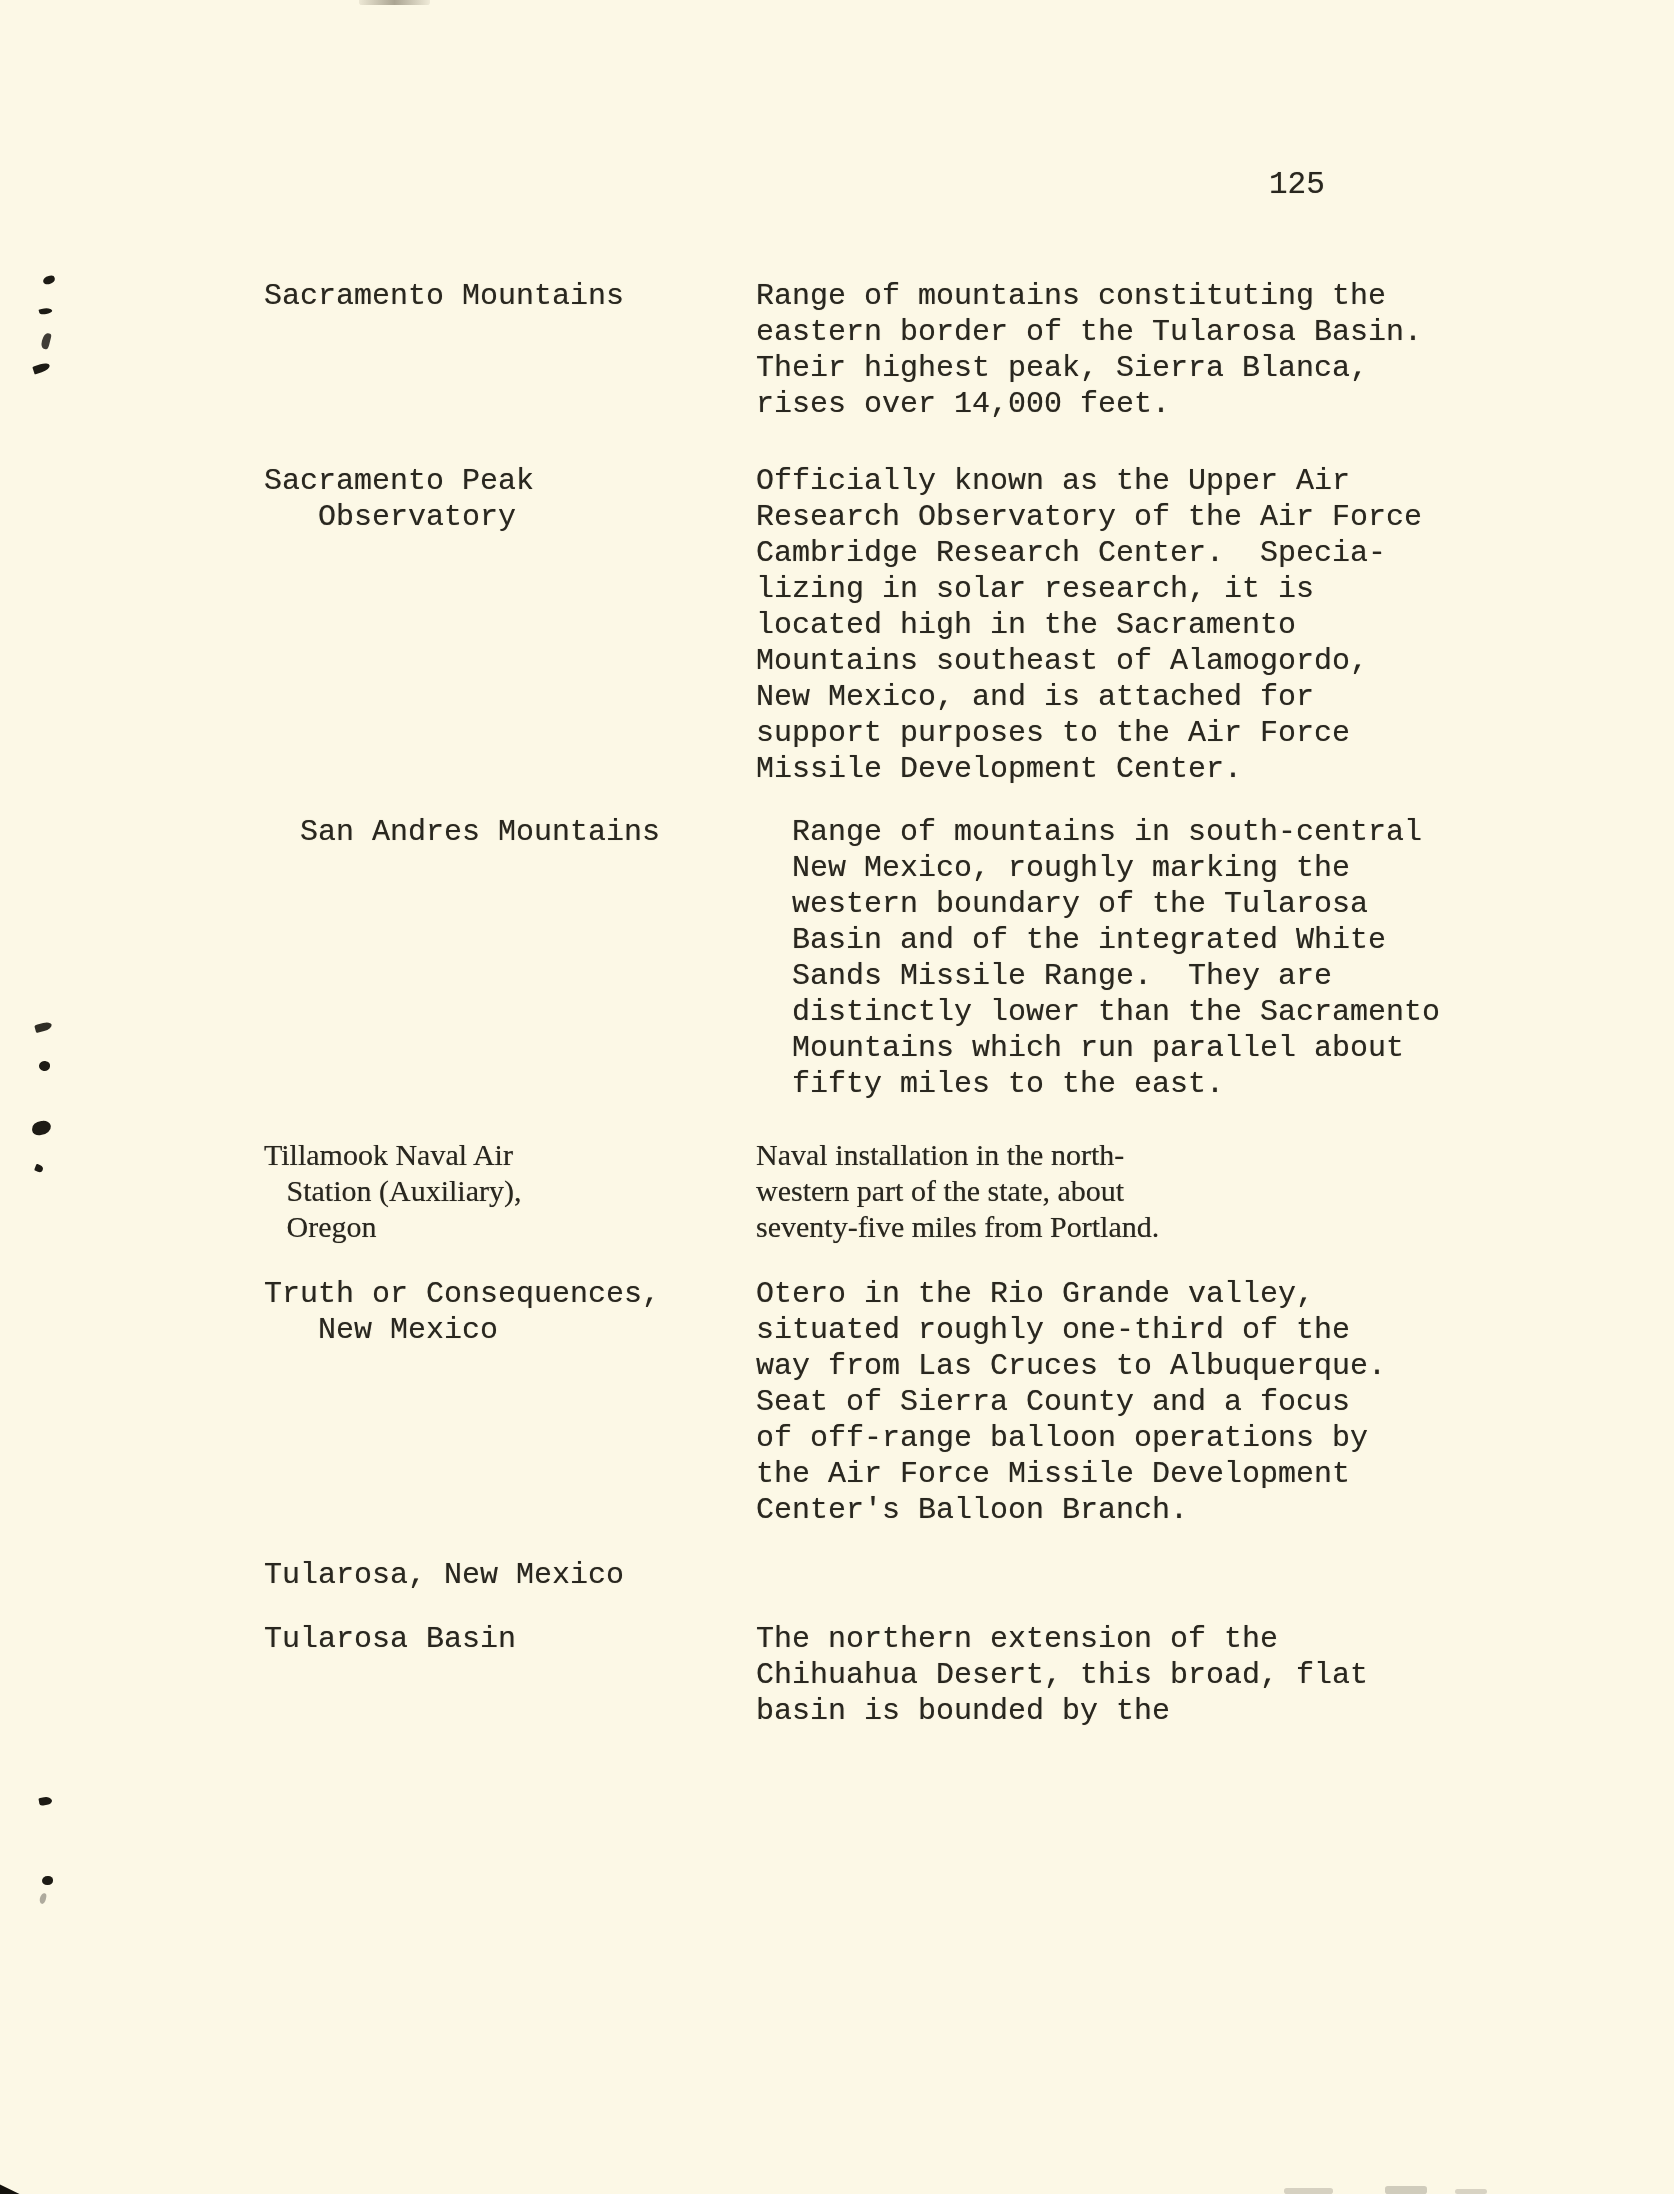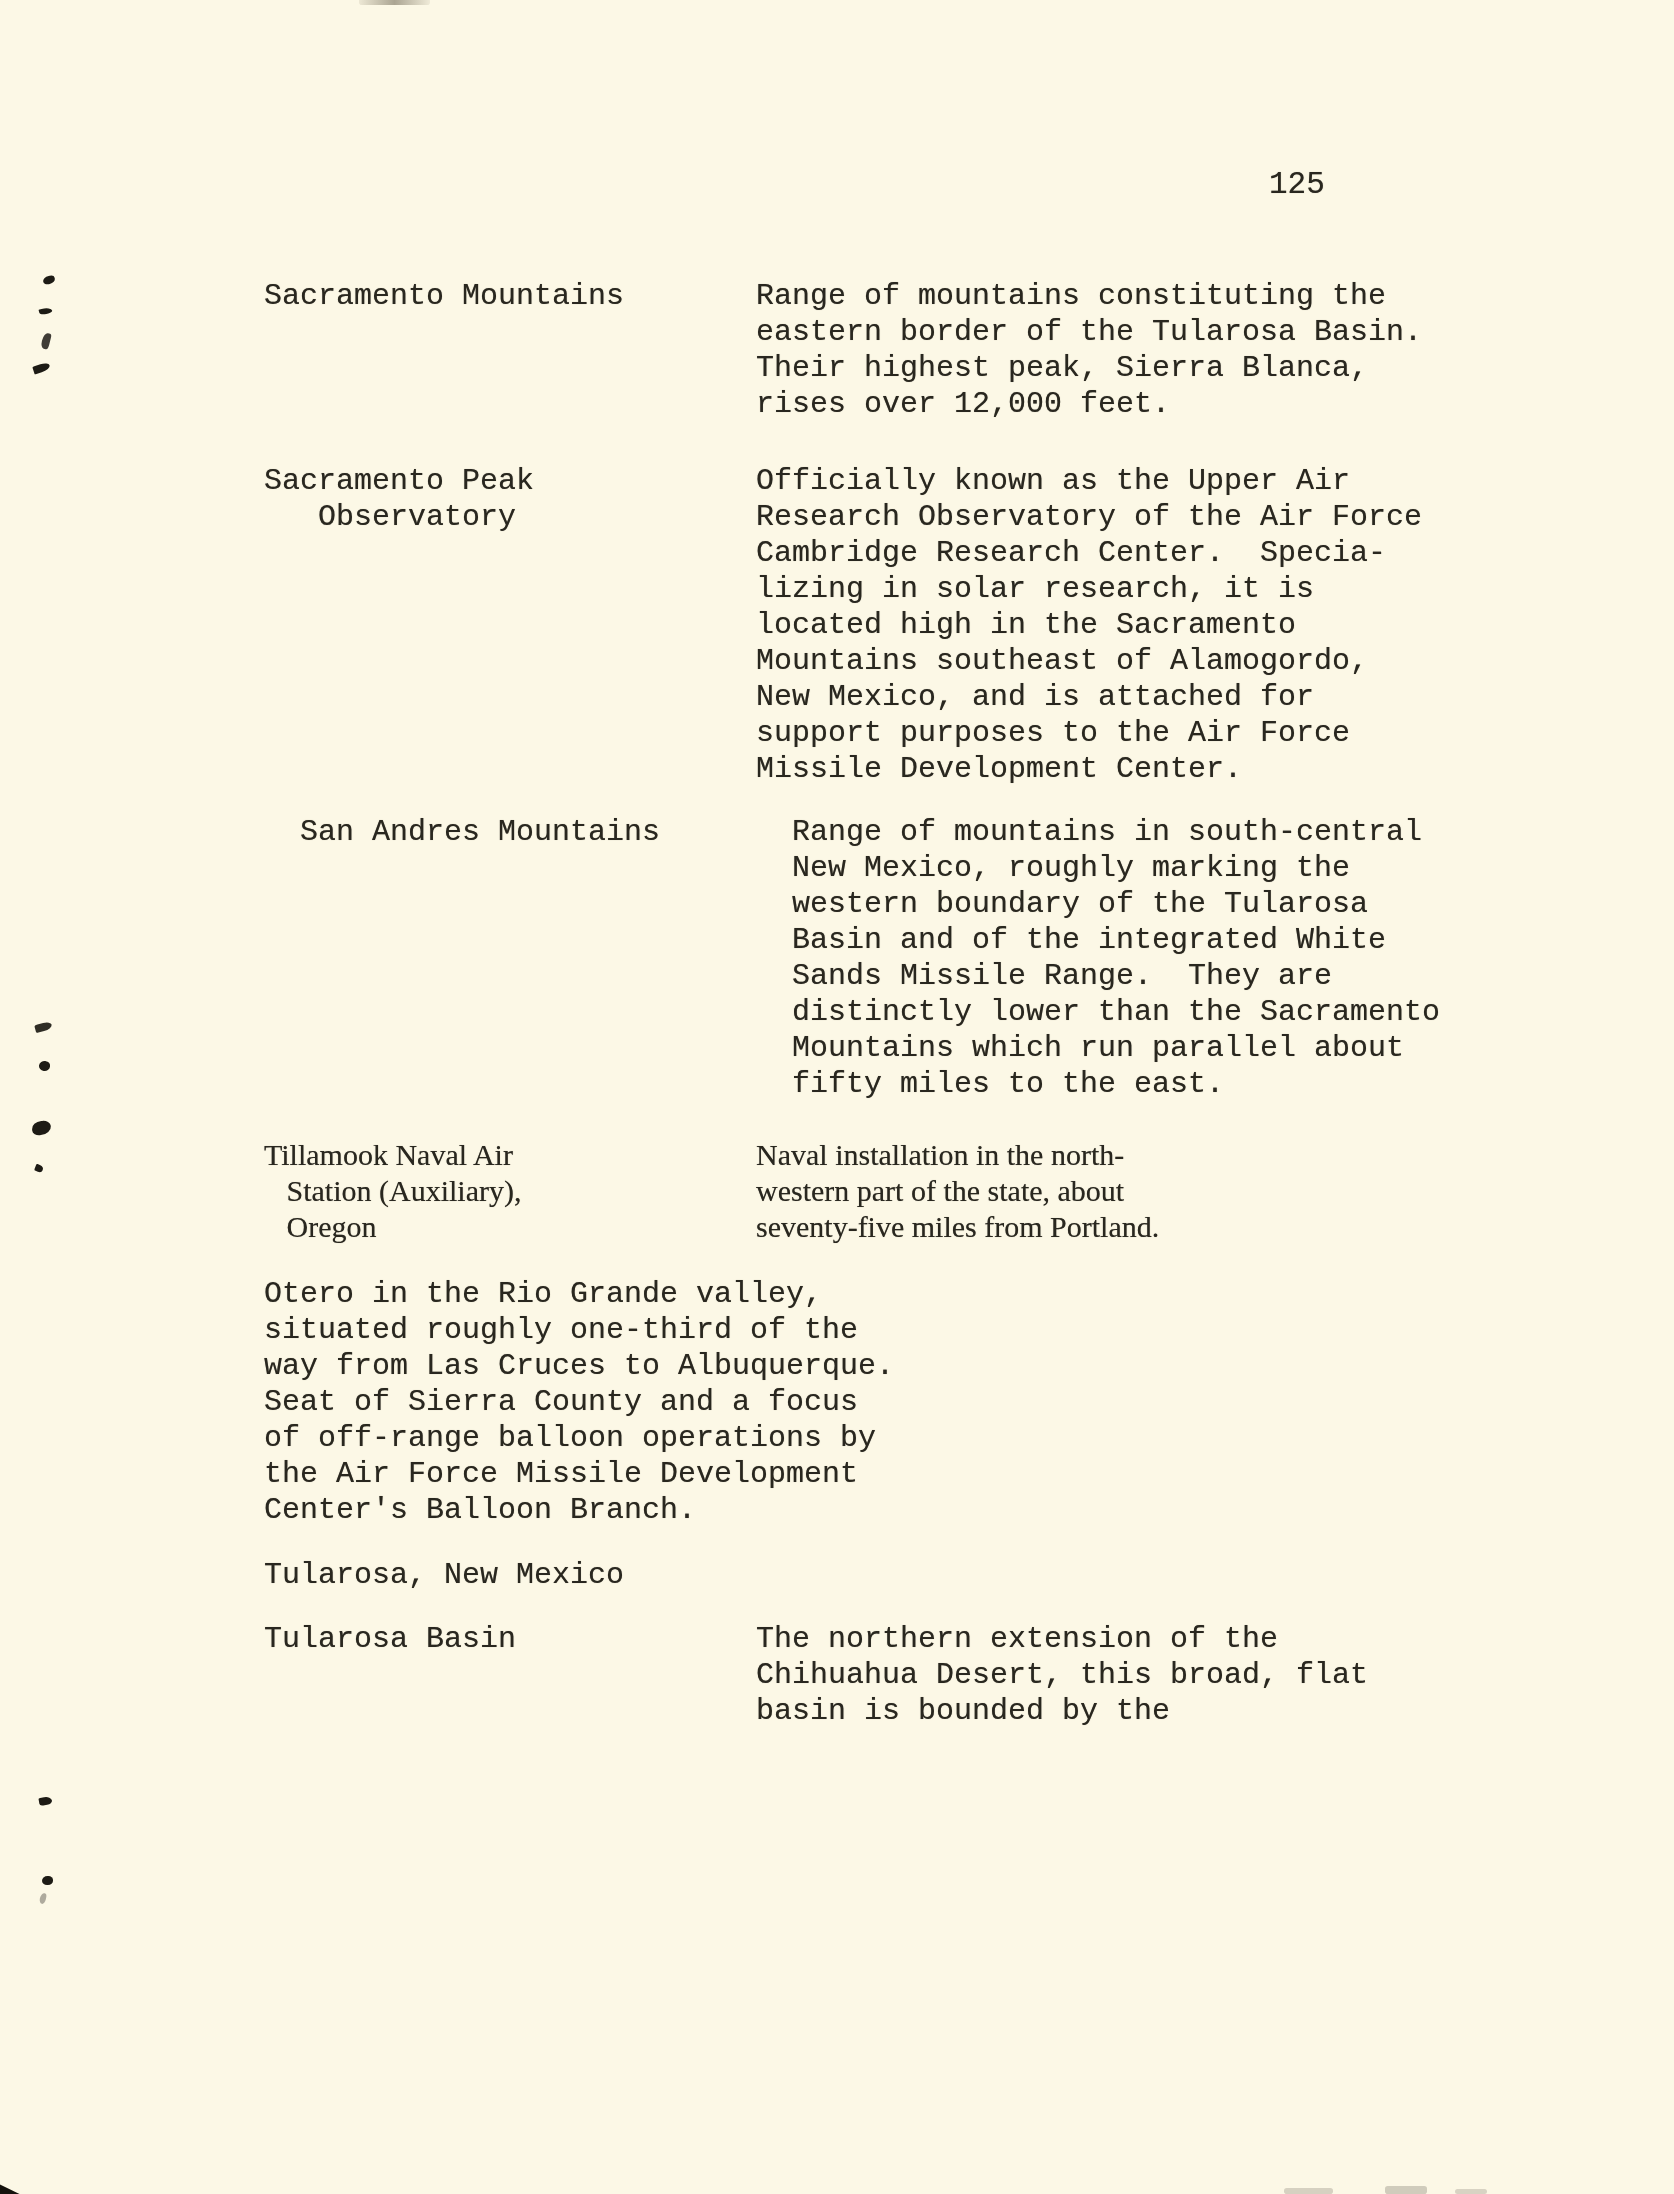--- a/index.html
+++ b/index.html
@@ -92,21 +92,21 @@
 
   <div class="page-number">125</div>
 
   <main class="glossary">
 
     <section class="entry">
       <div class="term typed">Sacramento Mountains</div>
       <div class="definition typed">Range of mountains constituting the
 eastern border of the Tularosa Basin.
 Their highest peak, Sierra Blanca,
-rises over 12,000 feet.</div>
+rises over 14,000 feet.</div>
     </section>
 
     <section class="entry">
       <div class="term typed">Sacramento Peak
    Observatory</div>
       <div class="definition typed">Officially known as the Upper Air
 Research Observatory of the Air Force
 Cambridge Research Center.  Specia-
 lizing in solar research, it is
 located high in the Sacramento
@@ -131,20 +131,22 @@
     <section class="entry">
       <div class="term typed">Tillamook Naval Air
    Station (Auxiliary),
    Oregon</div>
       <div class="definition typed">Naval installation in the north-
 western part of the state, about
 seventy-five miles from Portland.</div>
     </section>
 
     <section class="entry">
+      <div class="term typed">Truth or Consequences,
+   New Mexico</div>
       <div class="definition typed">Otero in the Rio Grande valley,
 situated roughly one-third of the
 way from Las Cruces to Albuquerque.
 Seat of Sierra County and a focus
 of off-range balloon operations by
 the Air Force Missile Development
 Center's Balloon Branch.</div>
     </section>
 
     <section class="entry">

